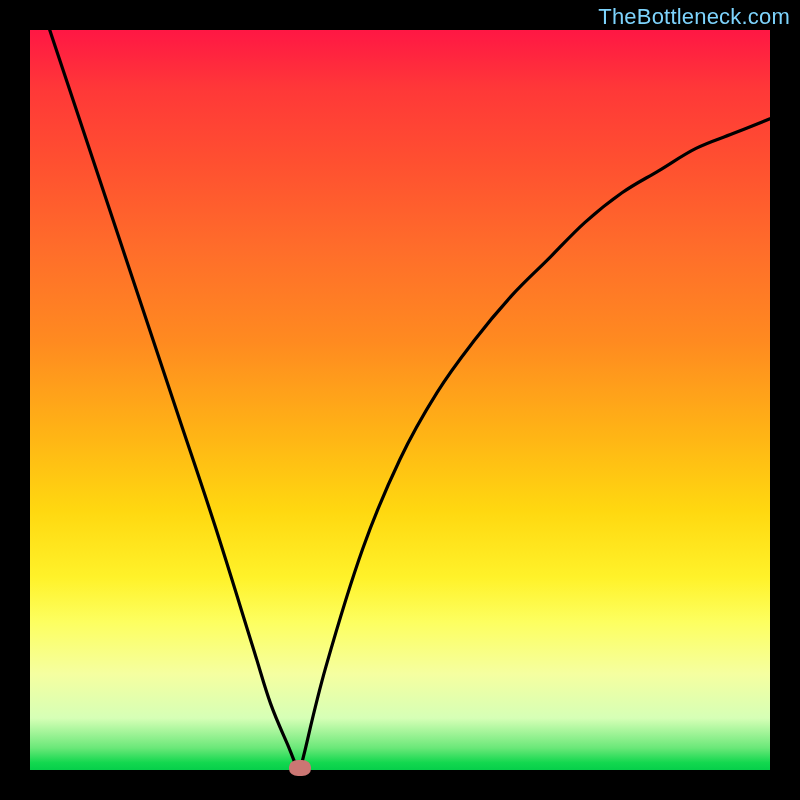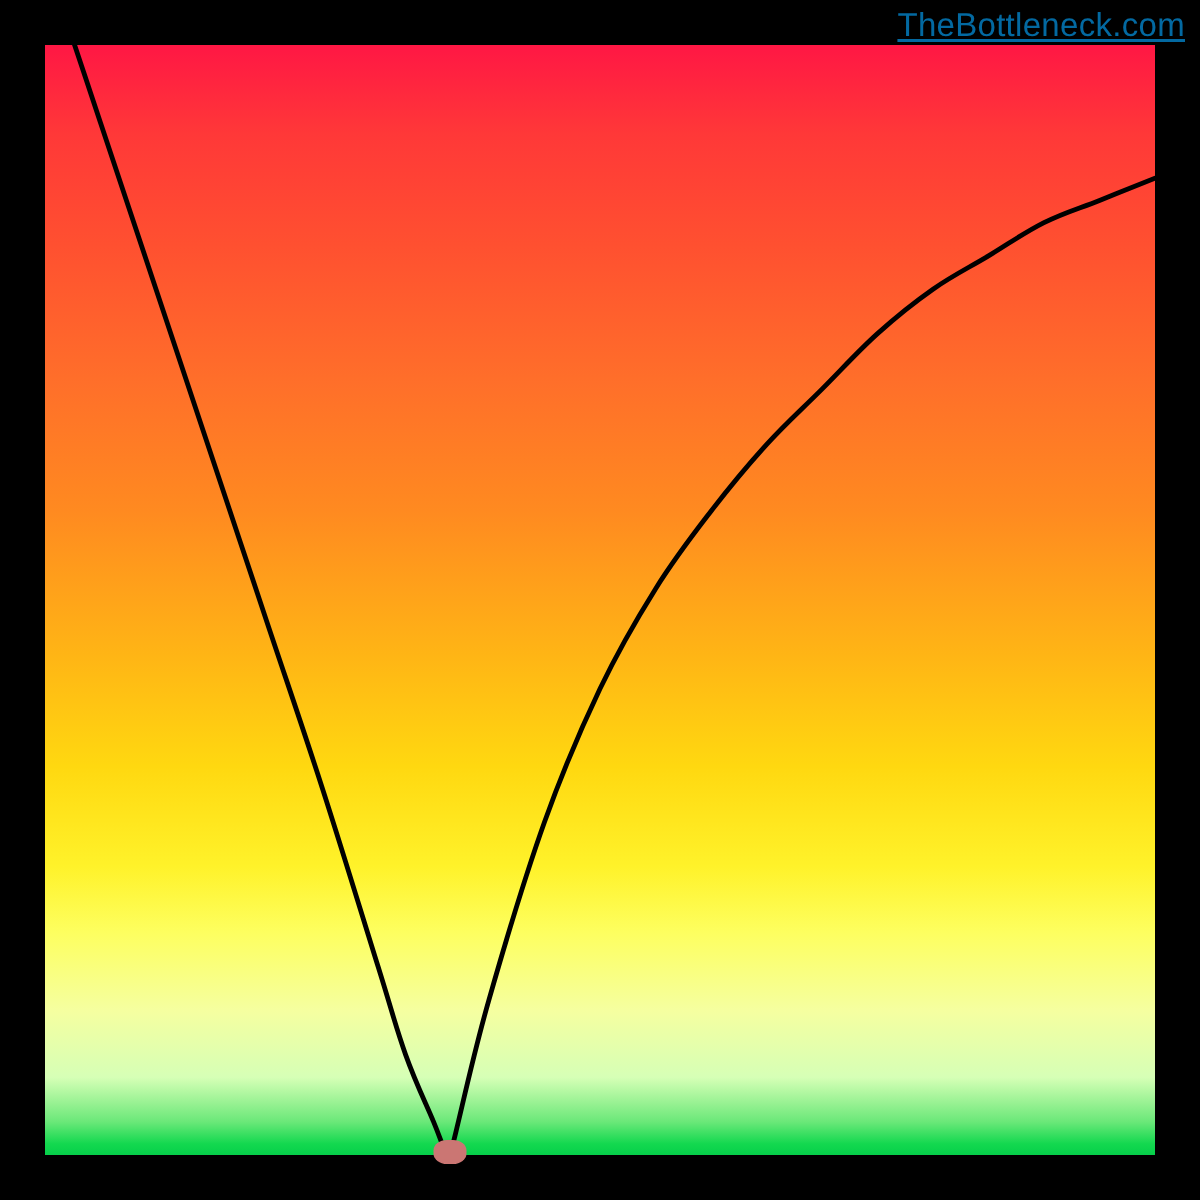--- a/index.html
+++ b/index.html
@@ -37,27 +37,26 @@
       #d6ffb6 93%,
       #6be879 97%,
       #13d84f 99%,
       #06cf4a 100%
     );
   }
   .watermark {
     position: absolute;
     top: 4px;
     right: 10px;
-    color: #0369a1;
+    color: #7dd3fc;
     font-size: 22px;
     font-weight: 500;
     letter-spacing: 0.2px;
     z-index: 5;
     user-select: none;
-    text-decoration: underline;
   }
   svg.curve {
     position: absolute;
     inset: 0;
     width: 100%;
     height: 100%;
   }
   .marker {
     position: absolute;
     width: 22px;

